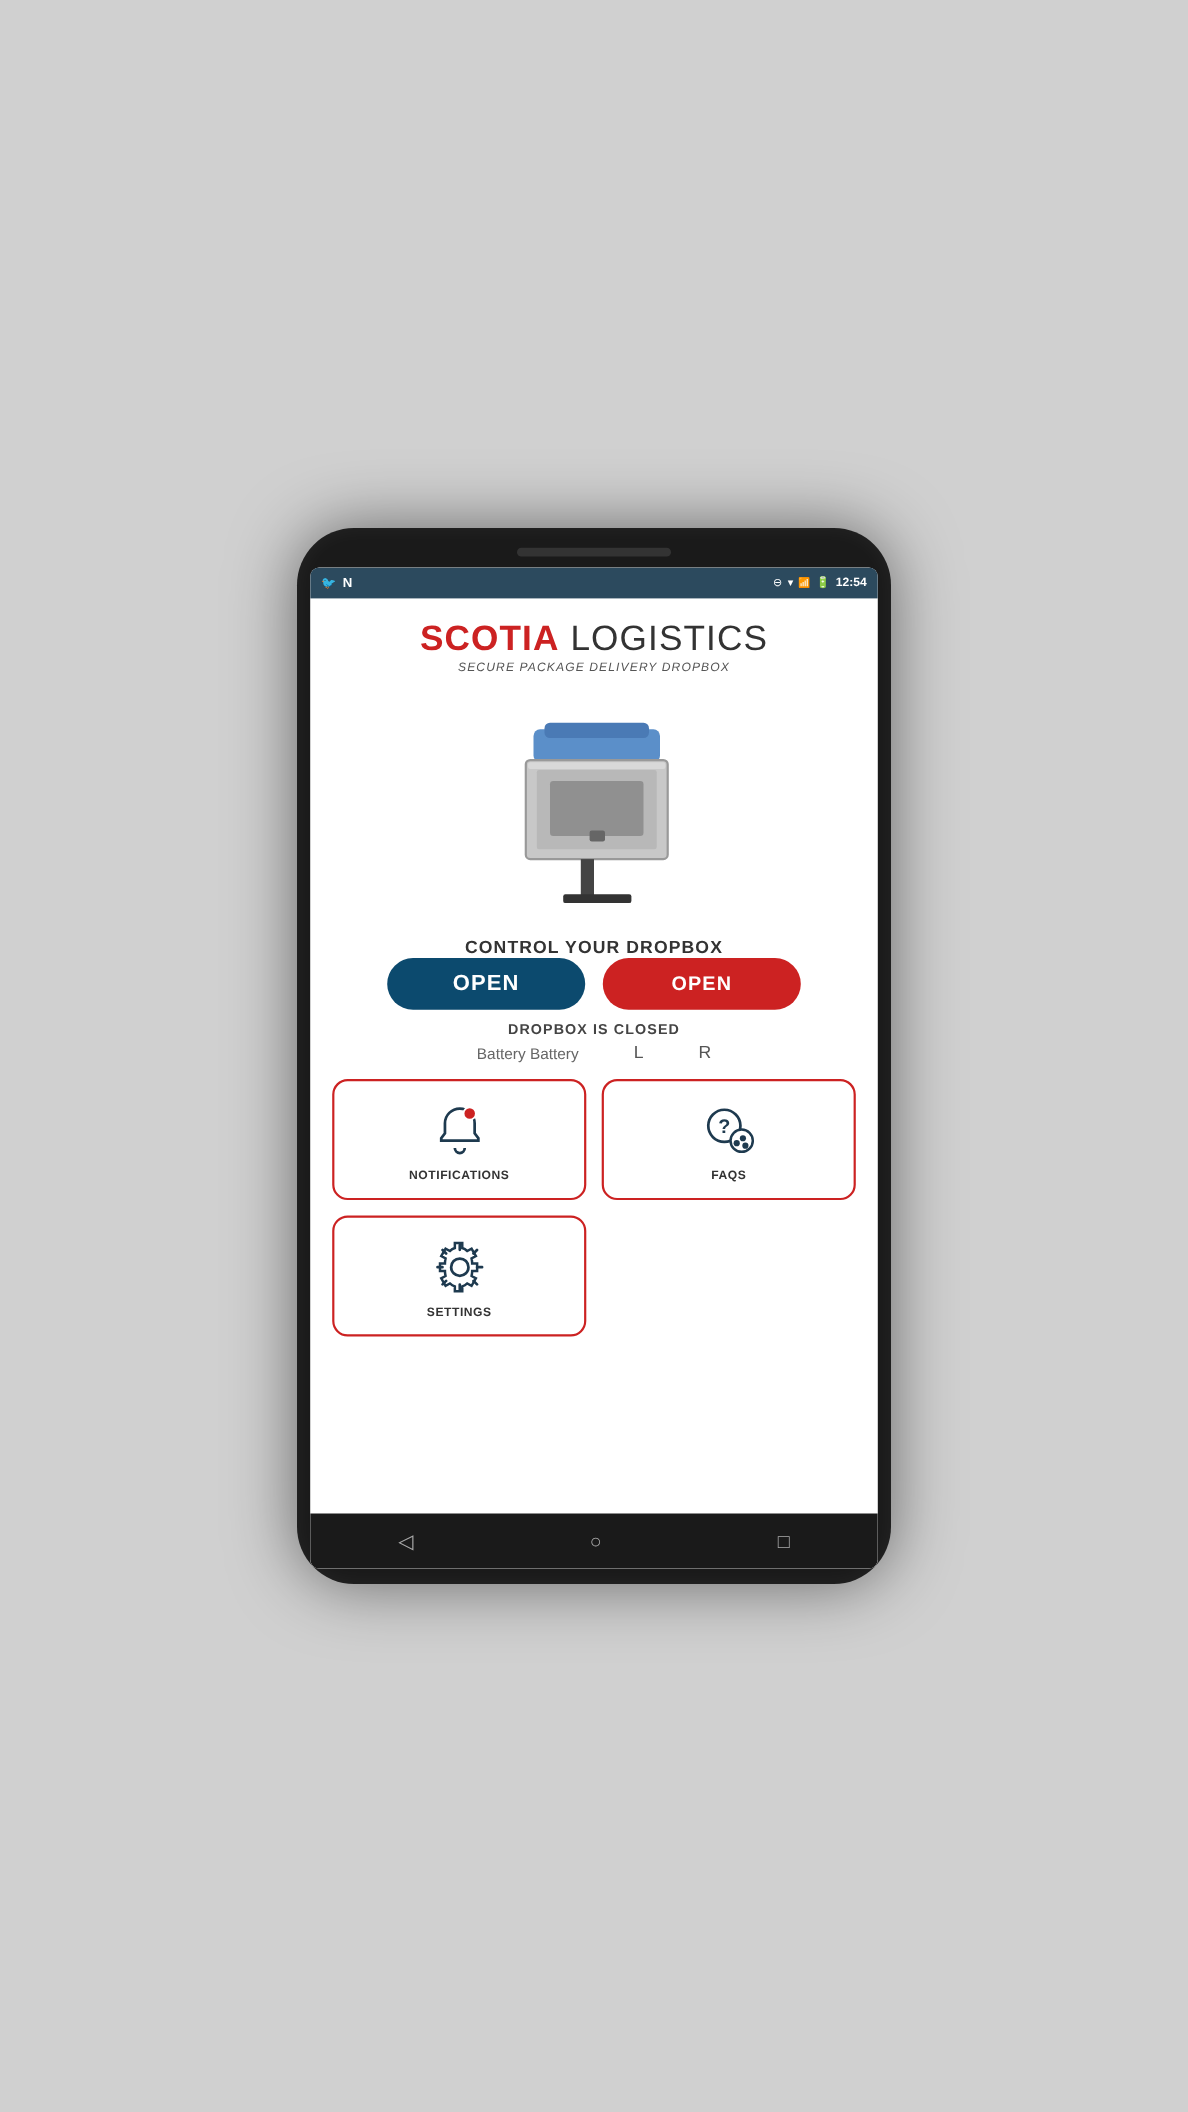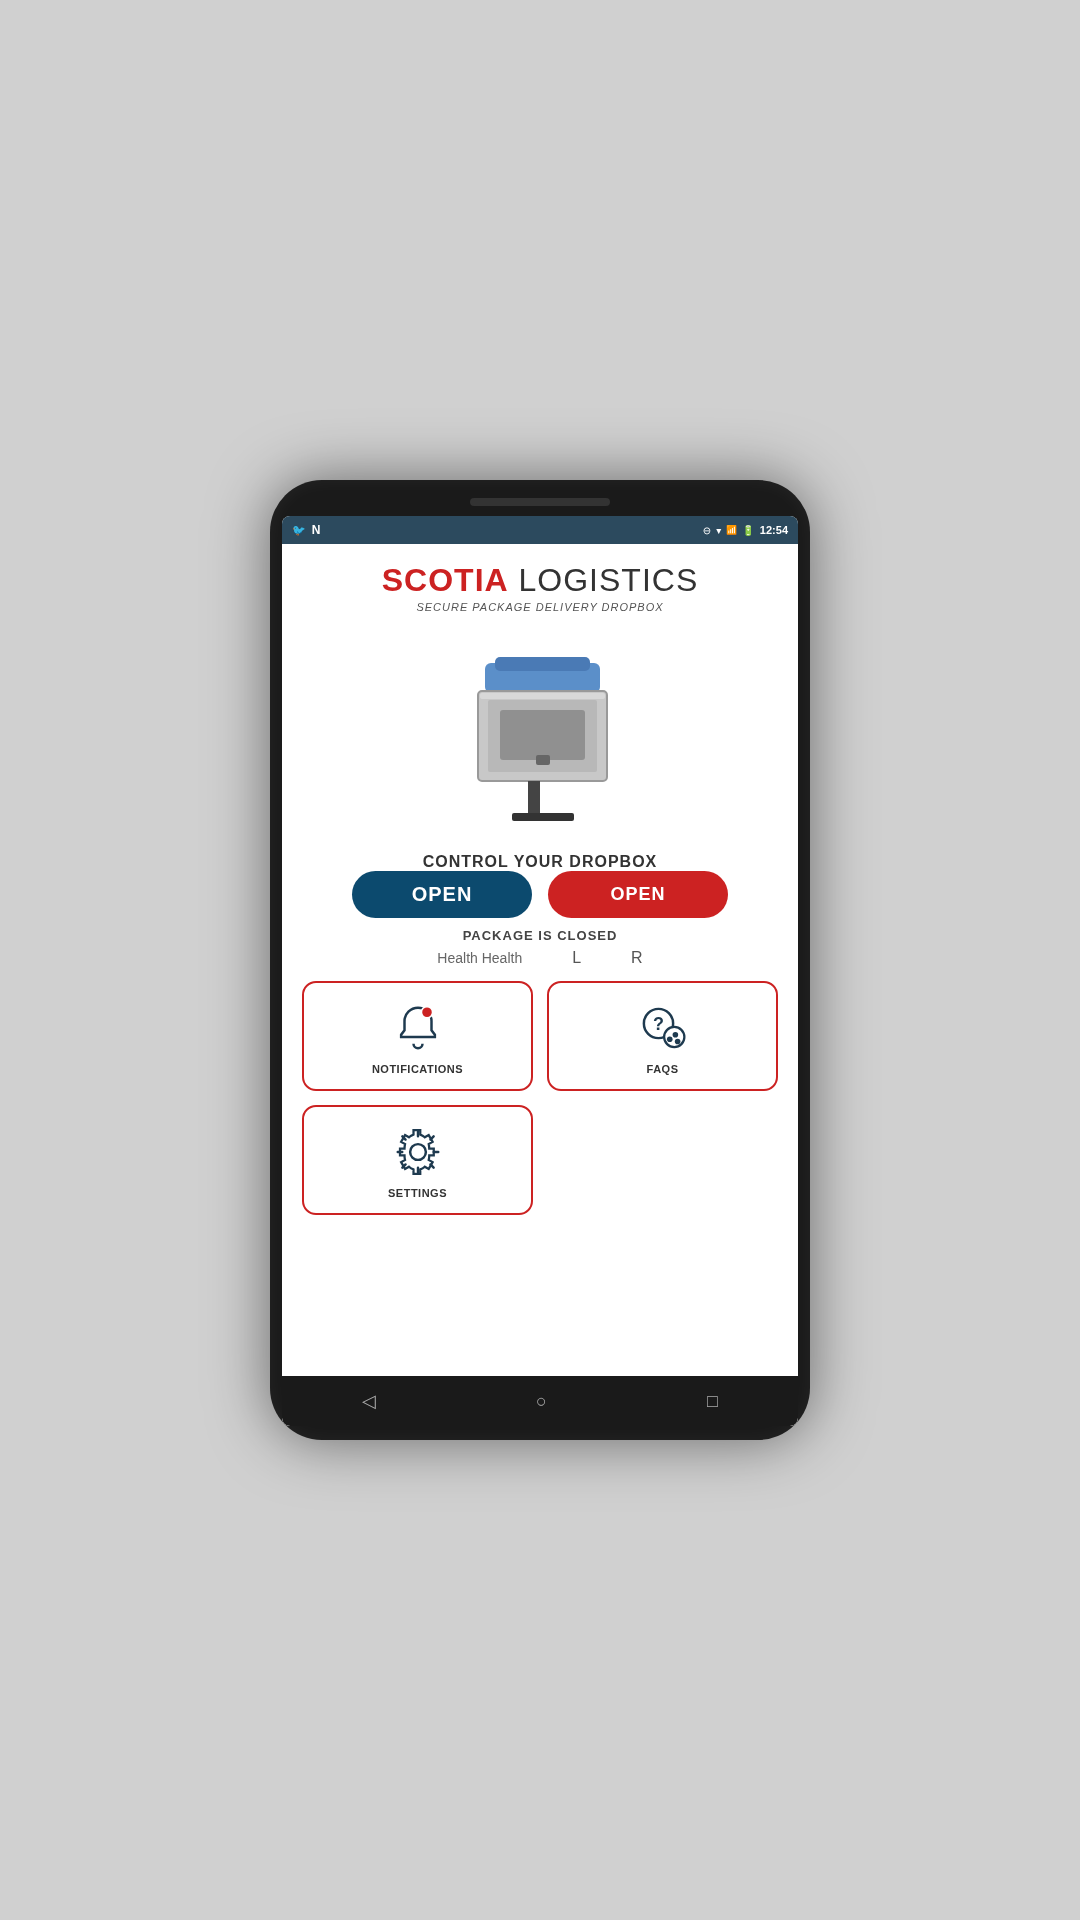--- a/index.html
+++ b/index.html
@@ -308,24 +308,24 @@
         </svg>
       </div>
 
       <div class="control-heading">CONTROL YOUR DROPBOX</div>
 
       <div class="control-buttons">
         <button class="btn-open">OPEN</button>
         <button class="btn-close">OPEN</button>
       </div>
 
-      <div class="status-text">PACKAGE IS CLOSED</div>
+      <div class="status-text">DROPBOX IS CLOSED</div>
 
       <div class="battery-row">
-        <span class="battery-label">Health Health</span>
+        <span class="battery-label">Battery Battery</span>
         <span class="lr-label">L</span>
         <span class="lr-label">R</span>
       </div>
 
       <div class="menu-grid">
 
         <div class="menu-card">
           <div class="menu-card-icon">
             <svg viewBox="0 0 48 48" fill="none" xmlns="http://www.w3.org/2000/svg">
               <path d="M24 6C17.373 6 12 11.373 12 18v8l-3 4v2h30v-2l-3-4v-8c0-6.627-5.373-12-12-12z" stroke="#1e3a4f" stroke-width="2.2" fill="none"></path>

